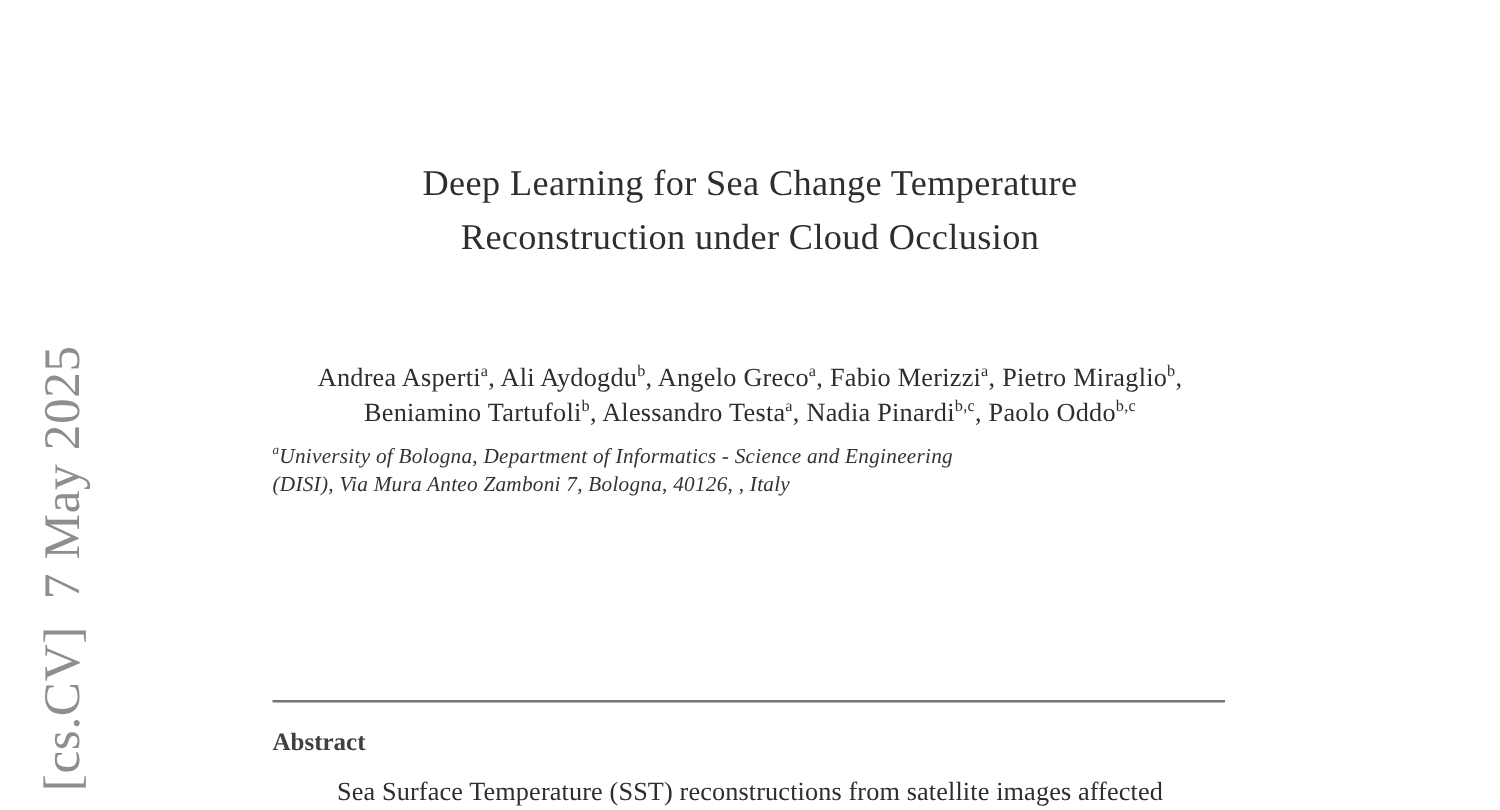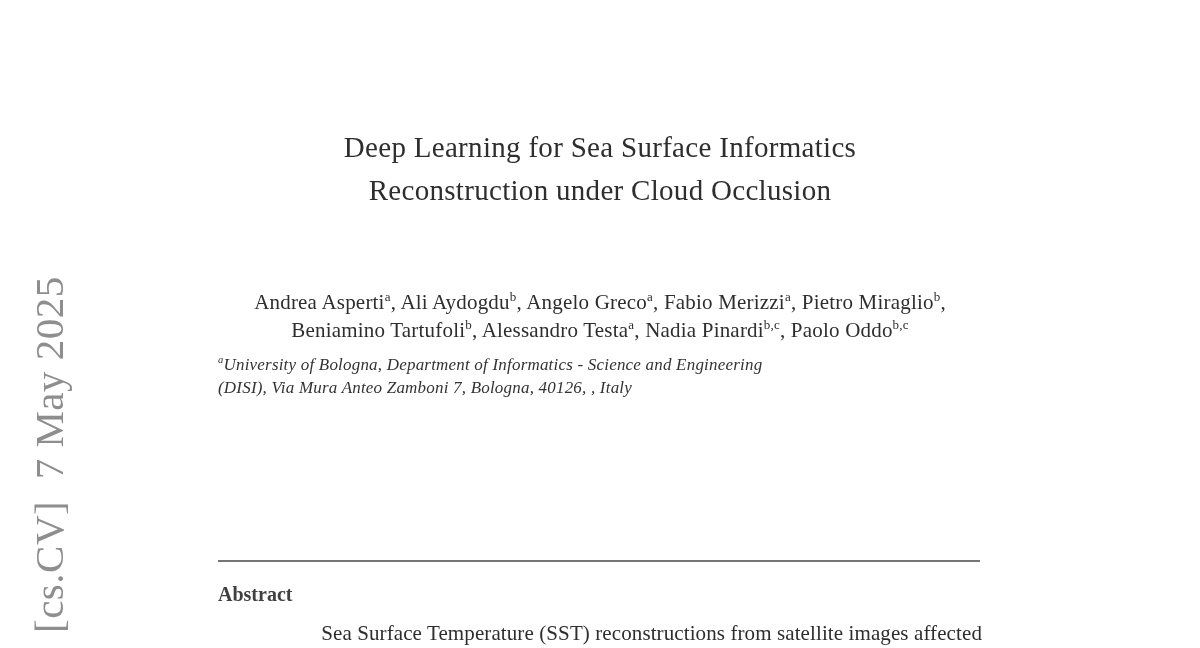--- a/index.html
+++ b/index.html
@@ -74,34 +74,34 @@
     top: 583px;
     font-size: 20px;
     font-weight: bold;
     text-align: left;
     color: #404040;
   }
   .abstract-body {
     top: 620px;
     font-size: 21px;
     line-height: 27px;
-    text-align: right;
+    text-align: center;
     letter-spacing: 0.1px;
     color: #2e2e2e;
   }
 </style>
 </head>
 <body>
 
 <div class="stage" style="background: rgb(255, 255, 255);">
 
   <div class="arxiv-stamp" style="color: rgb(142, 142, 142);">[cs.CV]  7 May 2025</div>
 
   <div class="col paper-title">
-    <div>Deep Learning for Sea Surface Informatics</div>
+    <div>Deep Learning for Sea Change Temperature</div>
     <div>Reconstruction under Cloud Occlusion</div>
   </div>
 
   <div class="col authors"><span>Andrea Asperti</span><sup>a</sup>, <span>Ali Aydogdu</span><sup>b</sup>, <span>Angelo Greco</span><sup>a</sup>, <span>Fabio Merizzi</span><sup>a</sup>, <span>Pietro Miraglio</span><sup>b</sup>, <span>Beniamino Tartufoli</span><sup>b</sup>, <span>Alessandro Testa</span><sup>a</sup>, <span>Nadia Pinardi</span><sup>b,c</sup>, <span>Paolo Oddo</span><sup>b,c</sup></div>
 
   <div class="col affiliations">
       <div class="aff-line"><sup>a</sup>University of Bologna, Department of Informatics - Science and Engineering</div>
       <div class="aff-line">(DISI), Via Mura Anteo Zamboni 7, Bologna, 40126, , Italy</div>
     </div>
 

